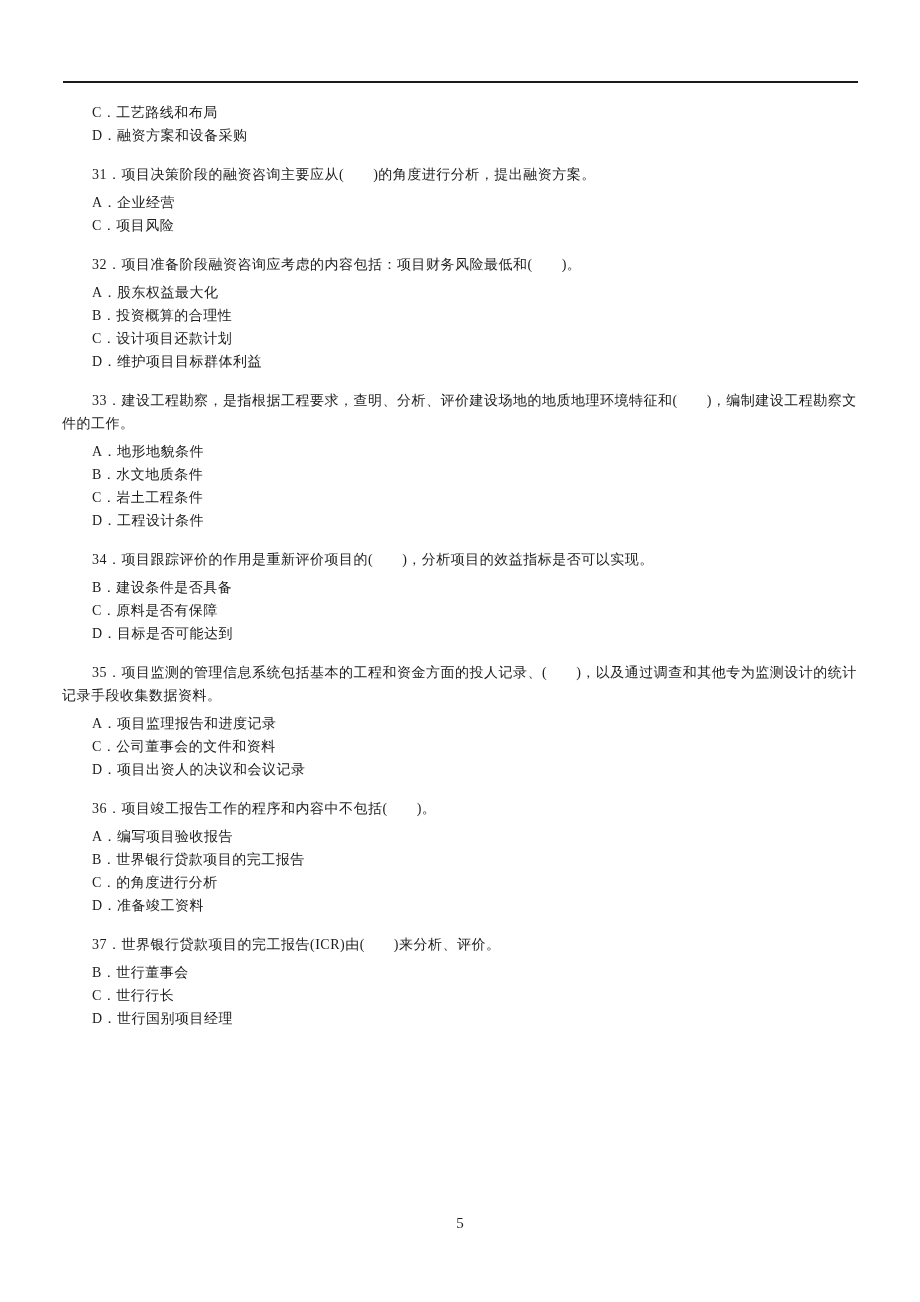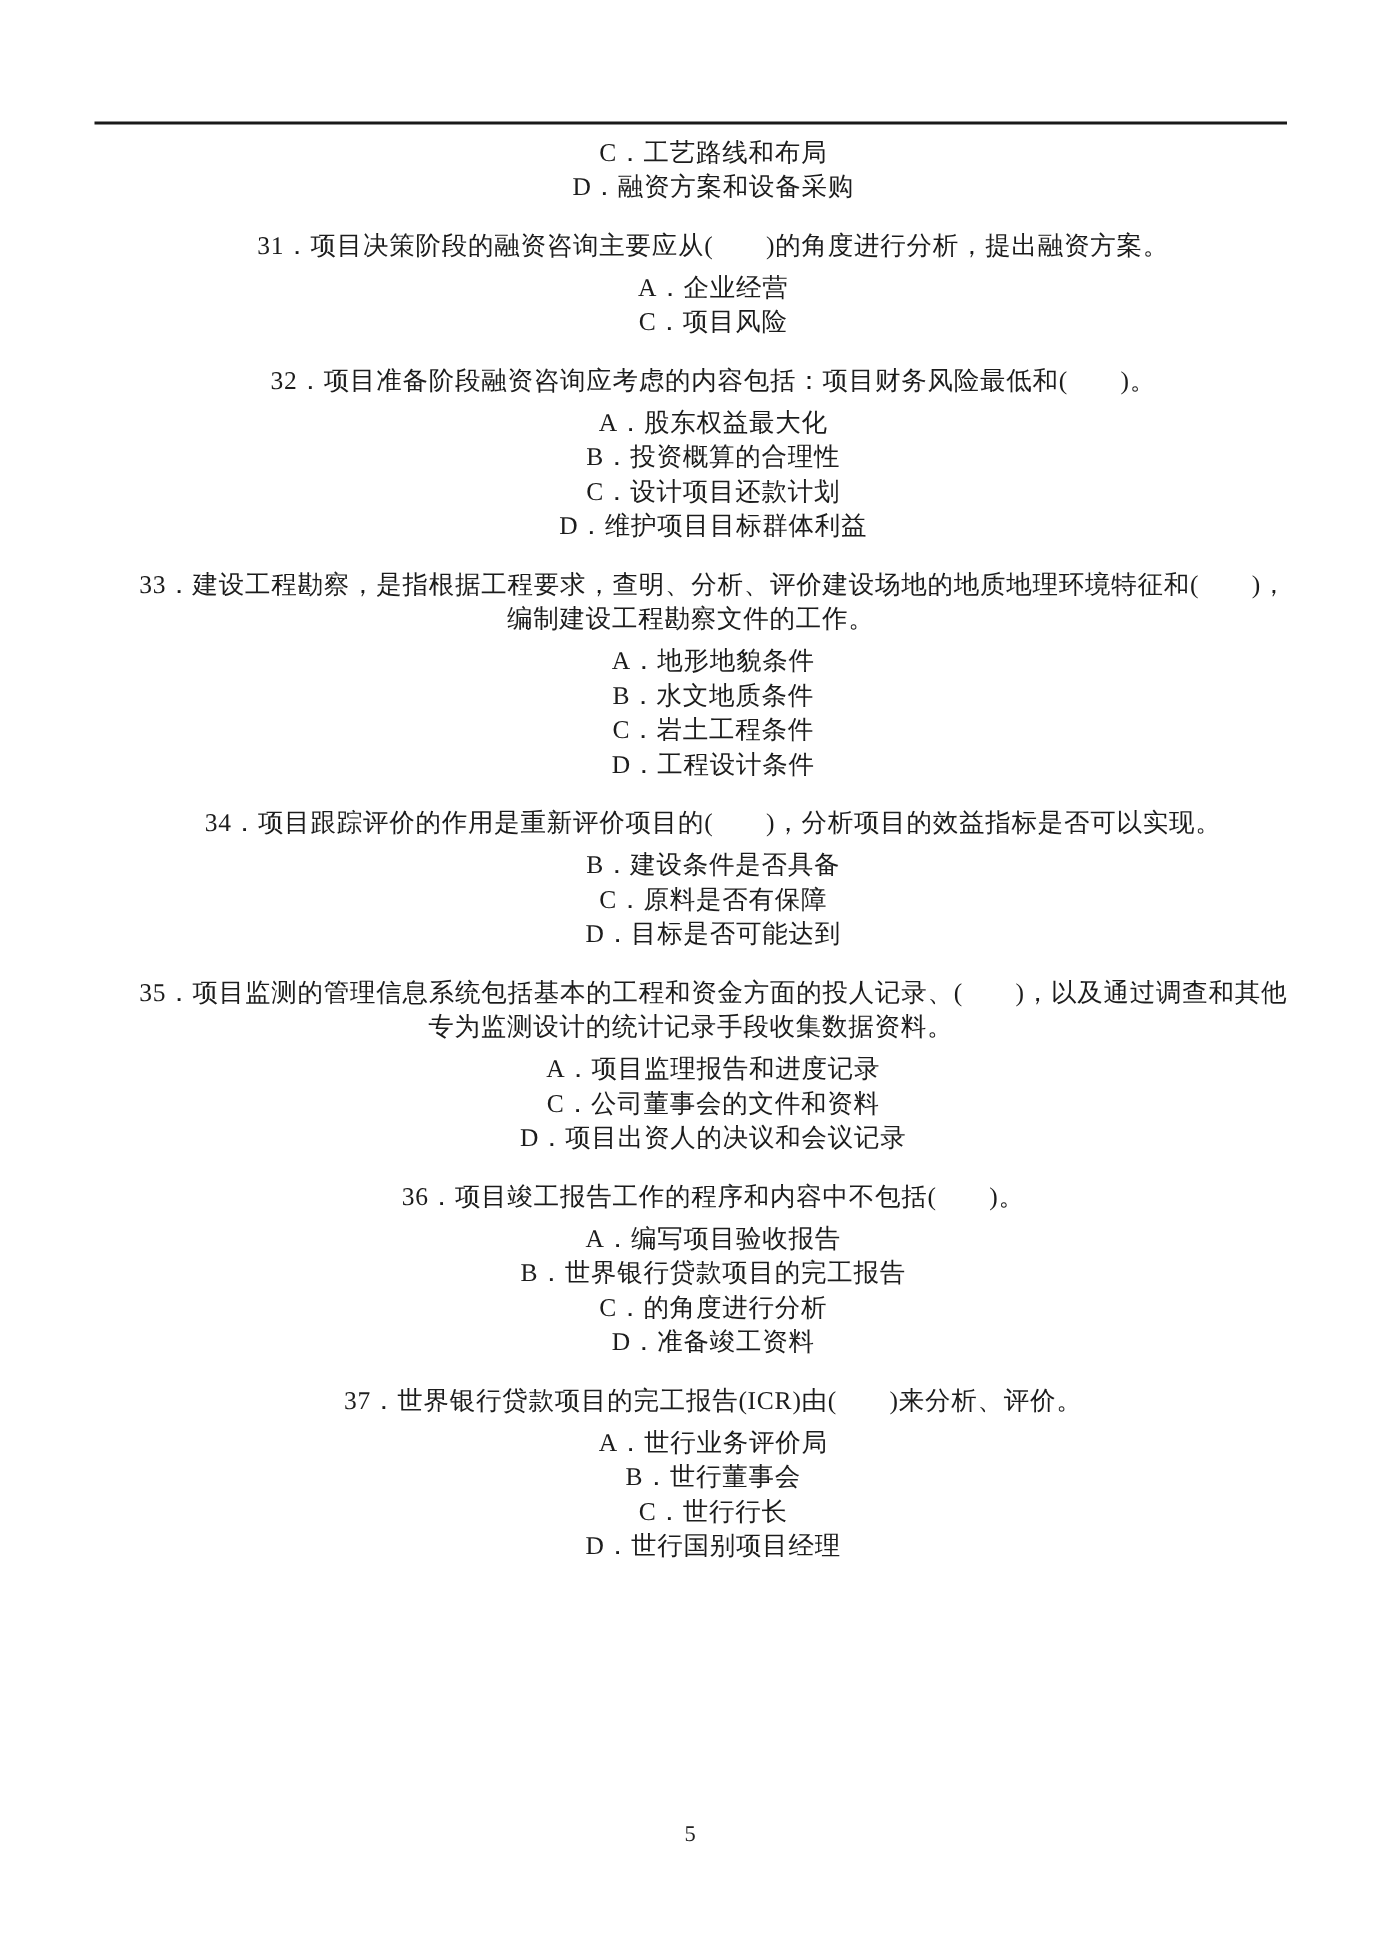--- a/index.html
+++ b/index.html
@@ -27,26 +27,25 @@
     top: 81px;
     width: 795px;
     height: 0;
     border: none;
     border-top: 2px solid #1a1a1a;
     margin: 0;
   }
   .content {
     position: absolute;
     left: 62px;
-    top: 90px;
+    top: 101px;
     width: 797px;
-    font-size: 17px;
+    font-size: 14px;
     line-height: 23px;
     letter-spacing: 0.5px;
-    text-align: center;
   }
   .content p {
     margin: 0;
   }
   .stem,
   .opt {
     text-indent: 30px;
   }
   .stem {
     margin-bottom: 5px !important;
@@ -123,21 +122,20 @@
     <section class="question-block">
       <p class="stem">36．项目竣工报告工作的程序和内容中不包括(　　)。</p>
       <p class="opt">A．编写项目验收报告</p>
       <p class="opt">B．世界银行贷款项目的完工报告</p>
       <p class="opt">C．的角度进行分析</p>
       <p class="opt">D．准备竣工资料</p>
     </section>
 
     <section class="question-block">
       <p class="stem">37．世界银行贷款项目的完工报告(ICR)由(　　)来分析、评价。</p>
-      <p class="opt">A．世行业务评价局</p>
       <p class="opt">B．世行董事会</p>
       <p class="opt">C．世行行长</p>
       <p class="opt">D．世行国别项目经理</p>
     </section>
 
   </main>
 
   <footer class="footer">
     <span class="page-num">5</span>
   </footer>

